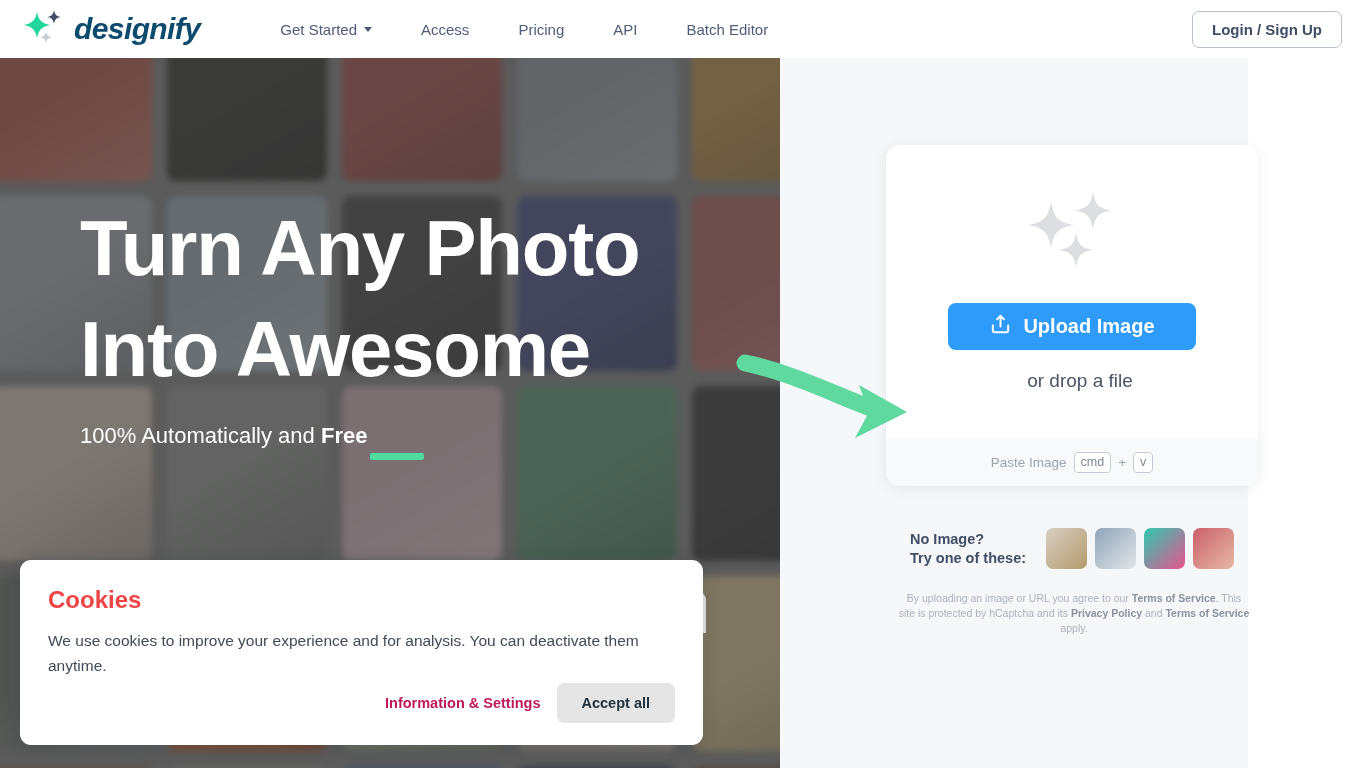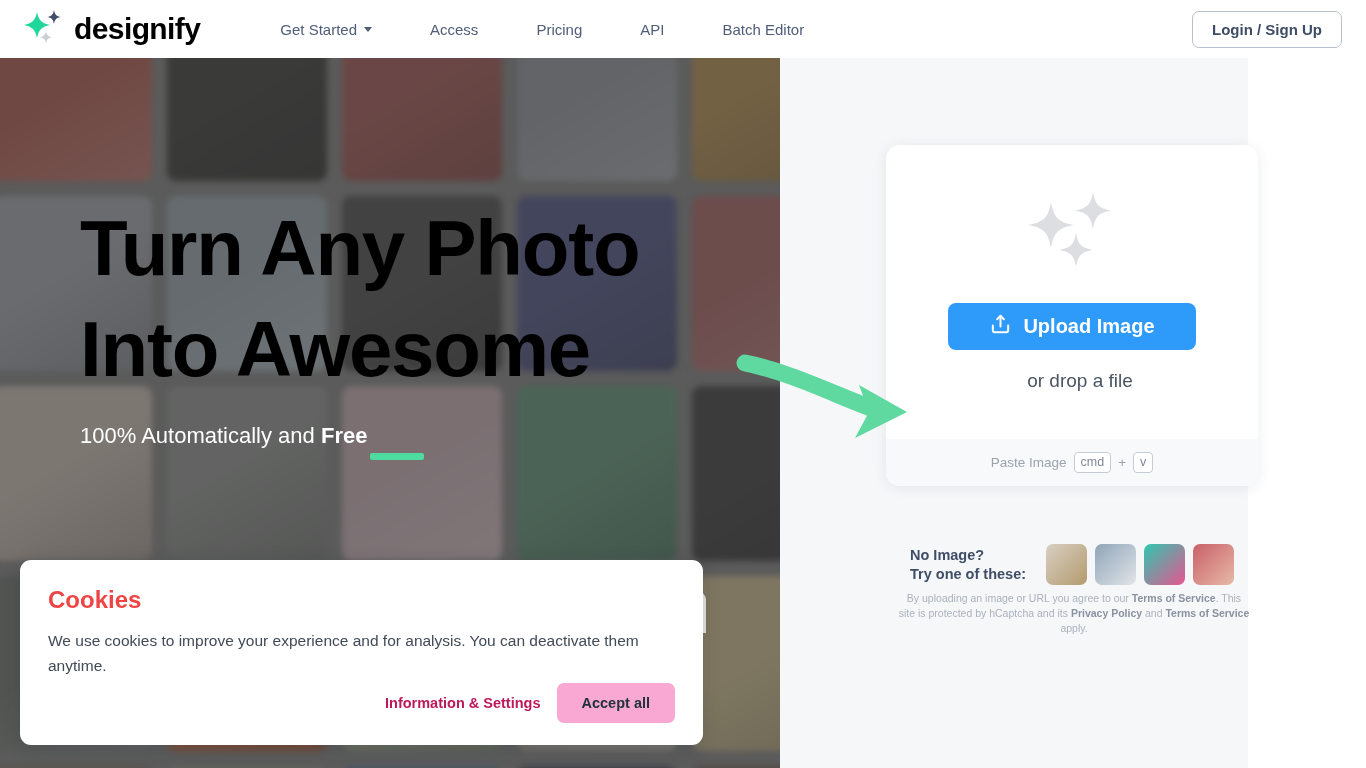--- a/index.html
+++ b/index.html
@@ -20,25 +20,26 @@
     z-index: 50;
   }
   .logo-wrap {
     display: flex; align-items: center;
     margin-left: 24px;
     gap: 10px;
   }
   .logo-mark { position: relative; width: 40px; height: 38px; }
   .logo-text {
     font-size: 30px; font-weight: bold;
-    color: #000000;
+    color: #0c4a6e;
     letter-spacing: -0.6px;
-  }
-
-  .nav { display: flex; align-items: center; margin-left: 56px; gap: 10px; }
+    font-style: italic;
+  }
+
+  .nav { display: flex; align-items: center; margin-left: 56px; gap: 1px; }
   .nav-item {
     font-size: 15px; color: #4e5d78;
     padding: 0 24px; cursor: pointer;
     white-space: nowrap;
     display: flex; align-items: center; gap: 7px;
   }
   .caret {
     width: 0; height: 0;
     border-left: 4.5px solid transparent;
     border-right: 4.5px solid transparent;
@@ -76,21 +77,21 @@
     position: absolute; inset: 0;
     background: rgba(60,60,60,0.52);
   }
   .hero-content {
     position: absolute; top: 0; left: 0;
     width: 780px; height: 710px;
   }
   .hero-title {
     position: absolute; left: 80px; top: 140px;
     font-size: 78px; line-height: 101px;
-    font-weight: bold; color: #000000;
+    font-weight: bold; color: #ffffff;
     letter-spacing: -1.2px;
   }
   .hero-sub {
     position: absolute; left: 80px; top: 365px;
     font-size: 22px; color: #ffffff;
     font-weight: 500;
   }
   .hero-sub b { font-weight: bold; }
   .free-underline {
     position: absolute; left: 370px; top: 395px;
@@ -156,21 +157,21 @@
     gap: 7px;
     font-size: 13.5px; color: #9aa3b0;
   }
   .key {
     border: 1px solid #c6ccd5; border-radius: 4px;
     padding: 2px 6px; font-size: 12.5px; color: #7f8996;
     background: #fff; line-height: 1.25;
   }
 
   .no-image-row {
-    position: absolute; left: 130px; top: 486px;
+    position: absolute; left: 130px; top: 470px;
     display: flex; align-items: center; gap: 20px;
   }
   .no-image-label {
     font-size: 14.5px; font-weight: bold; color: #3f4e66;
     line-height: 19px;
   }
   .thumbs { display: flex; gap: 8px; }
   .thumb {
     width: 41px; height: 41px; border-radius: 7px;
     background-size: cover; background-position: center;
@@ -207,21 +208,21 @@
   .cookie-actions {
     position: absolute; right: 28px; bottom: 22px;
     display: flex; align-items: center; gap: 16px;
   }
   .info-btn {
     font-size: 14.5px; font-weight: bold; color: #be185d;
     background: none; border: none; cursor: pointer;
     font-family: "Liberation Sans", sans-serif;
   }
   .accept-btn {
-    background: #f9a8d4; border: none; border-radius: 7px;
+    background: #e5e5e5; border: none; border-radius: 7px;
     height: 40px; padding: 0 25px;
     font-size: 14.5px; font-weight: bold; color: #22333f;
     cursor: pointer;
     font-family: "Liberation Sans", sans-serif;
   }
 </style>
 </head>
 <body>
 
 <div class="header">

